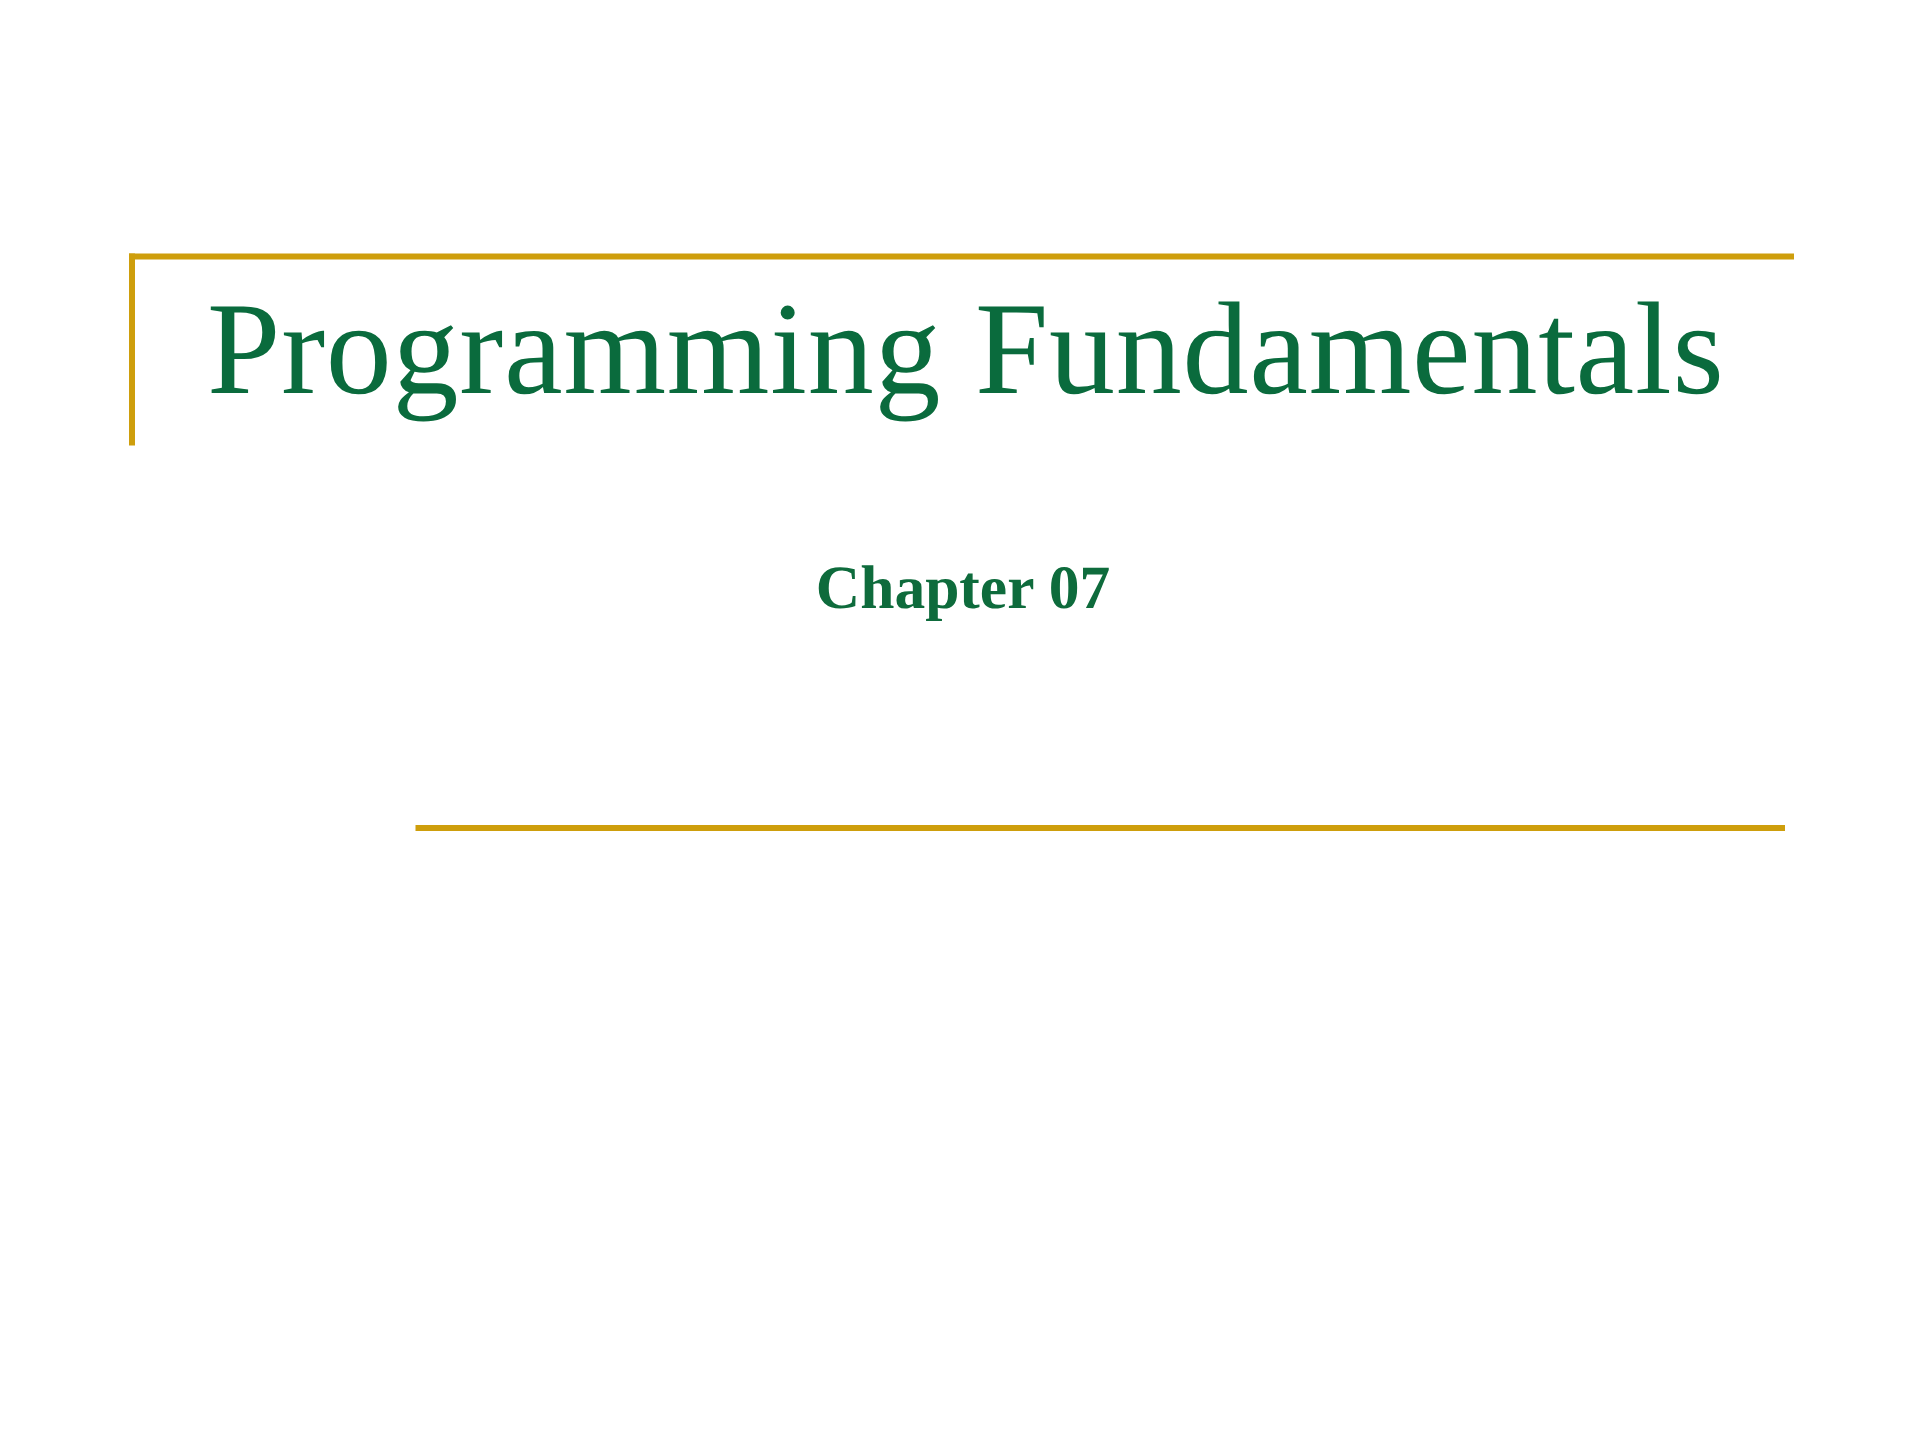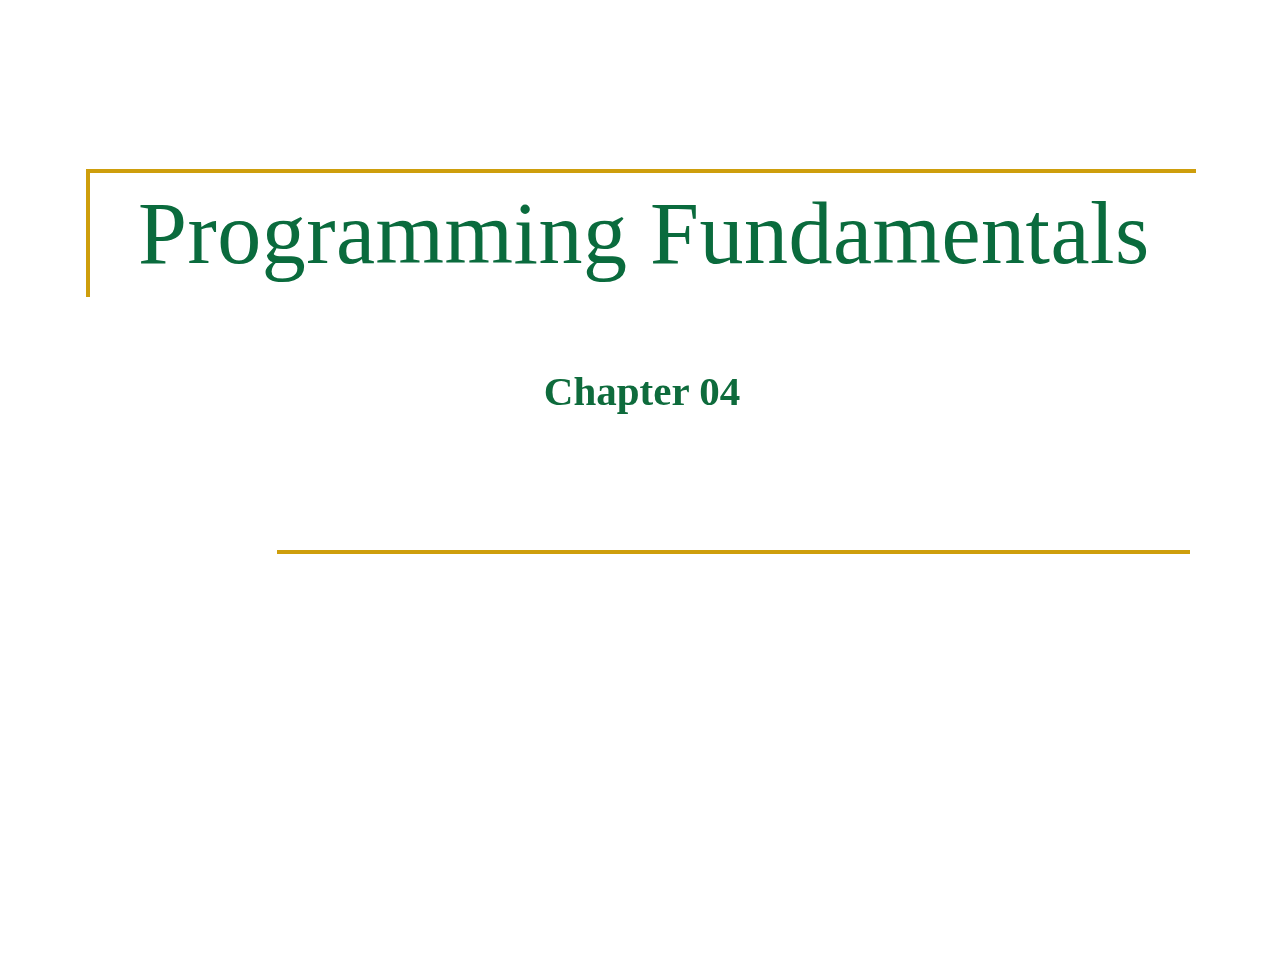--- a/index.html
+++ b/index.html
@@ -88,18 +88,18 @@
 
 <div id="slide">
 
   <div class="rule-top"></div>
 
   <div class="rule-left"></div>
 
   <h1 class="slide-title">Programming Fundamentals</h1>
 
   <div class="subtitle-block">
-    <p class="subtitle-line">Chapter 04</p>
+    <p class="subtitle-line">Chapter 07</p>
   </div>
 
   <div class="rule-bottom"></div>
 
 </div>
 
 </body></html>

